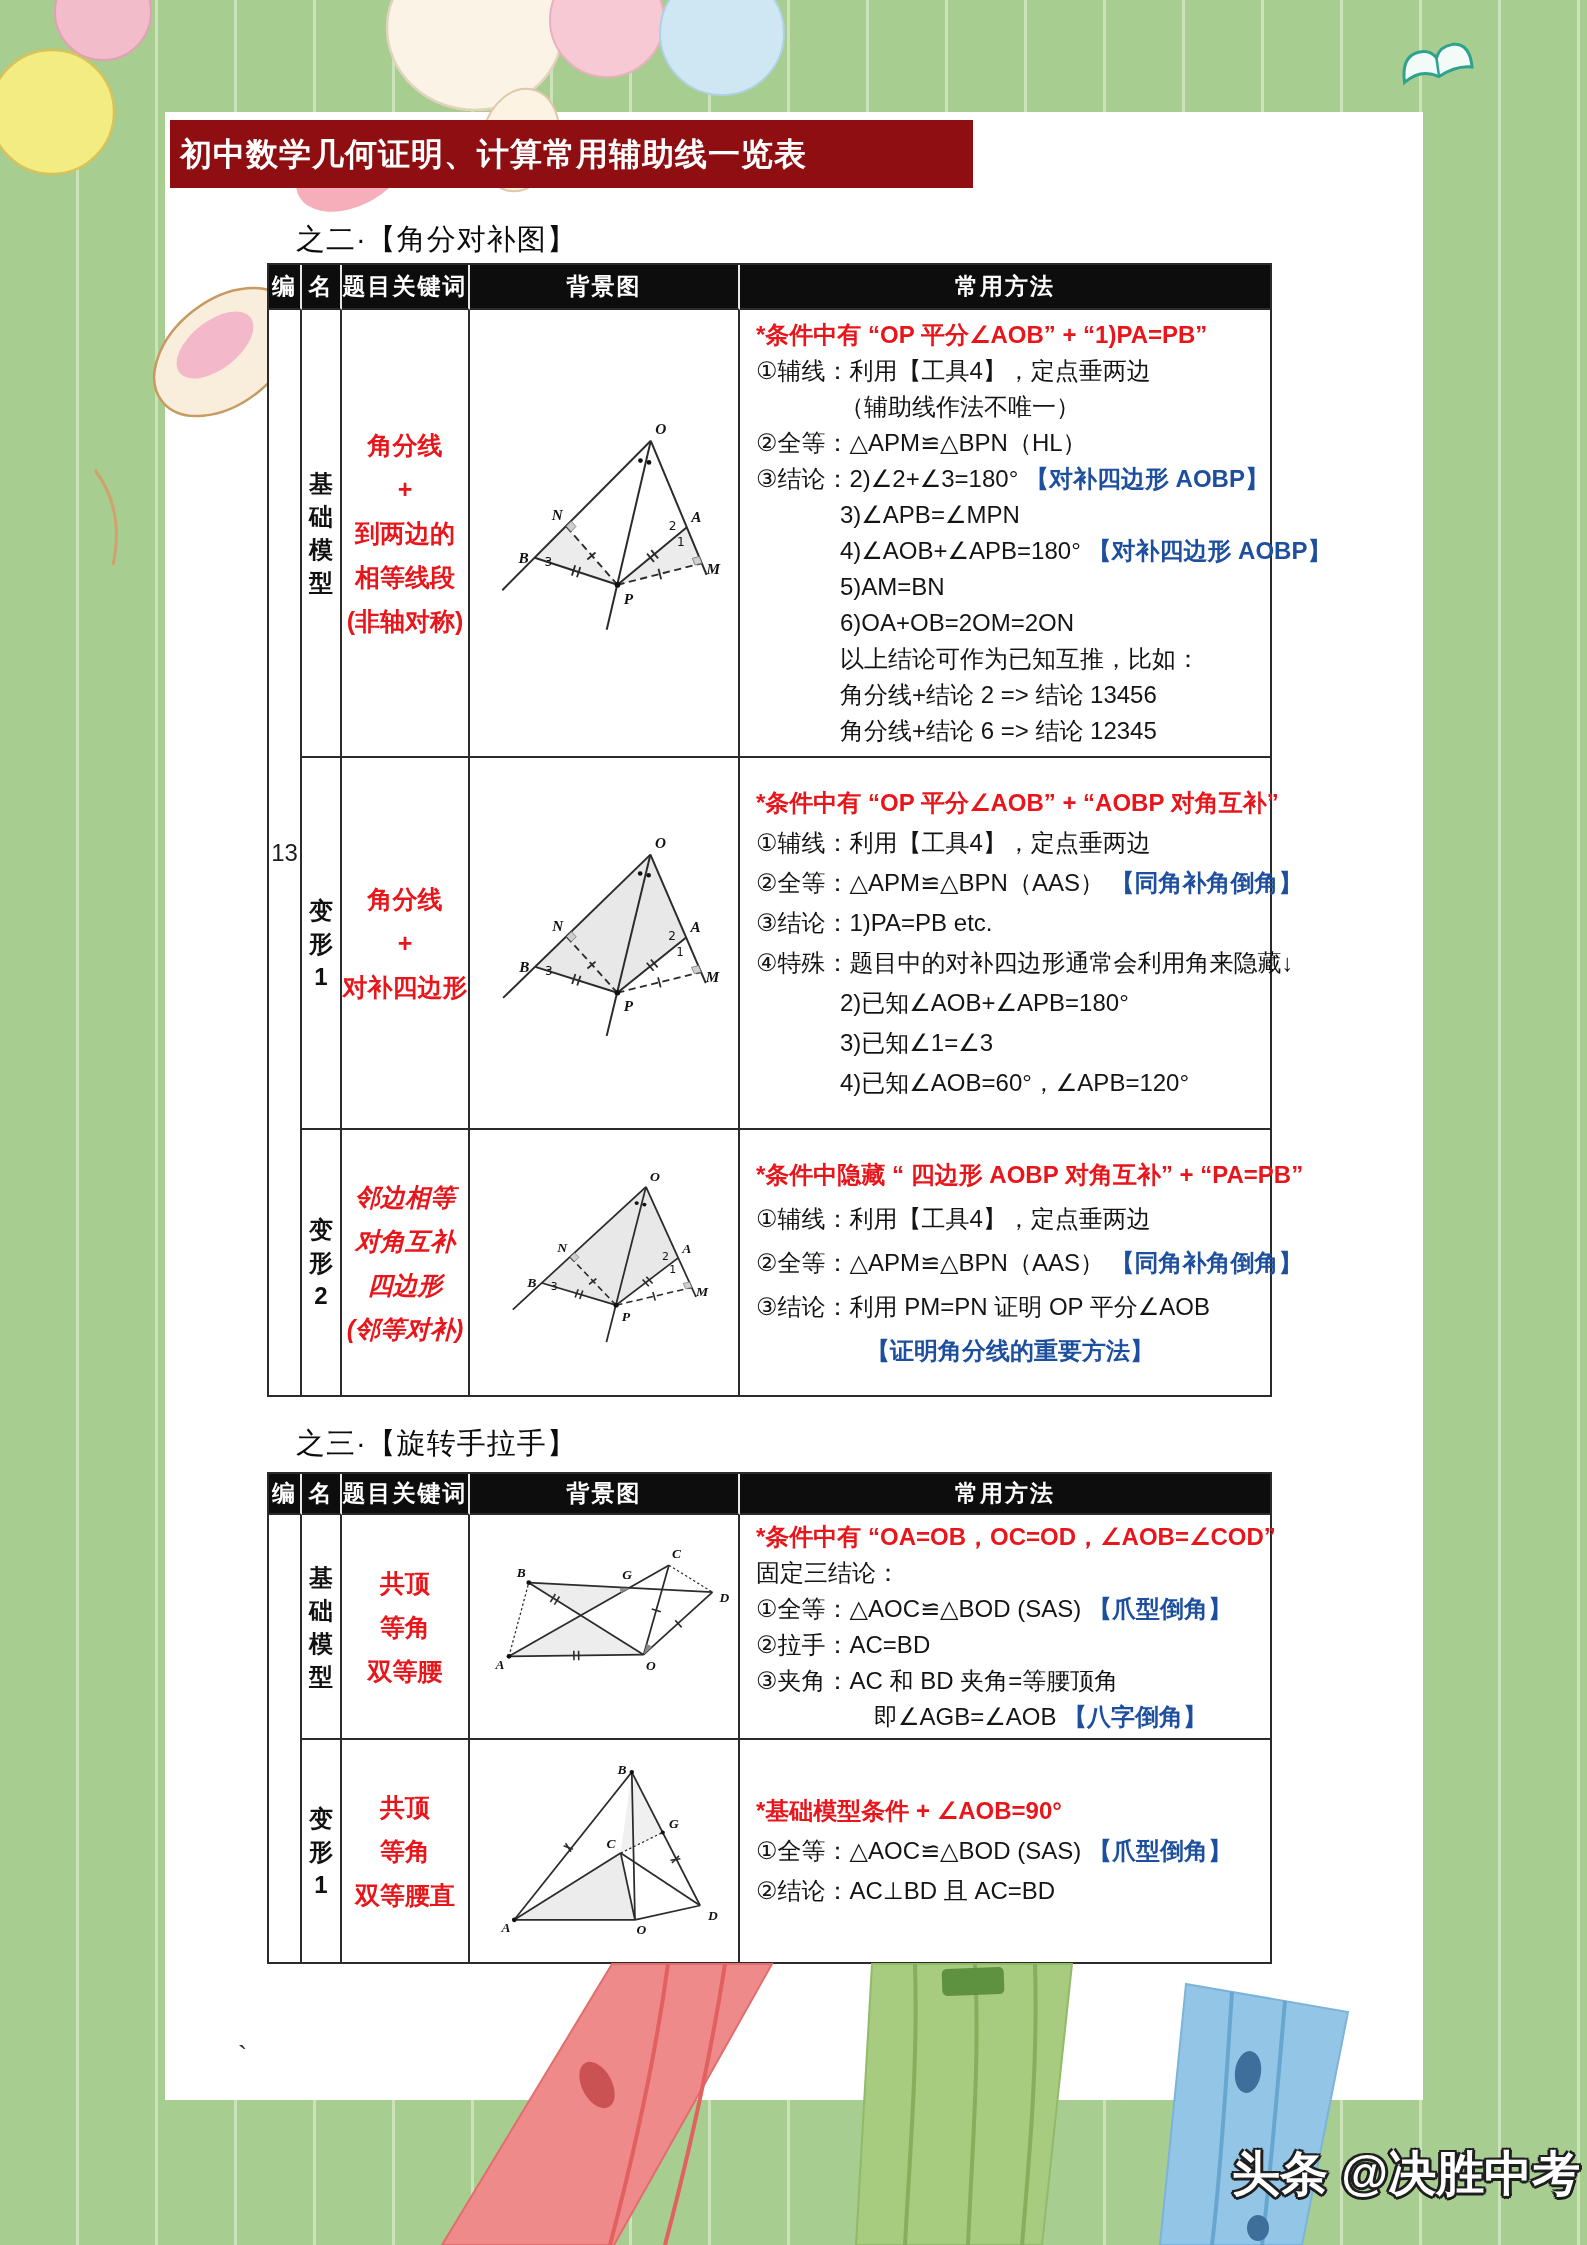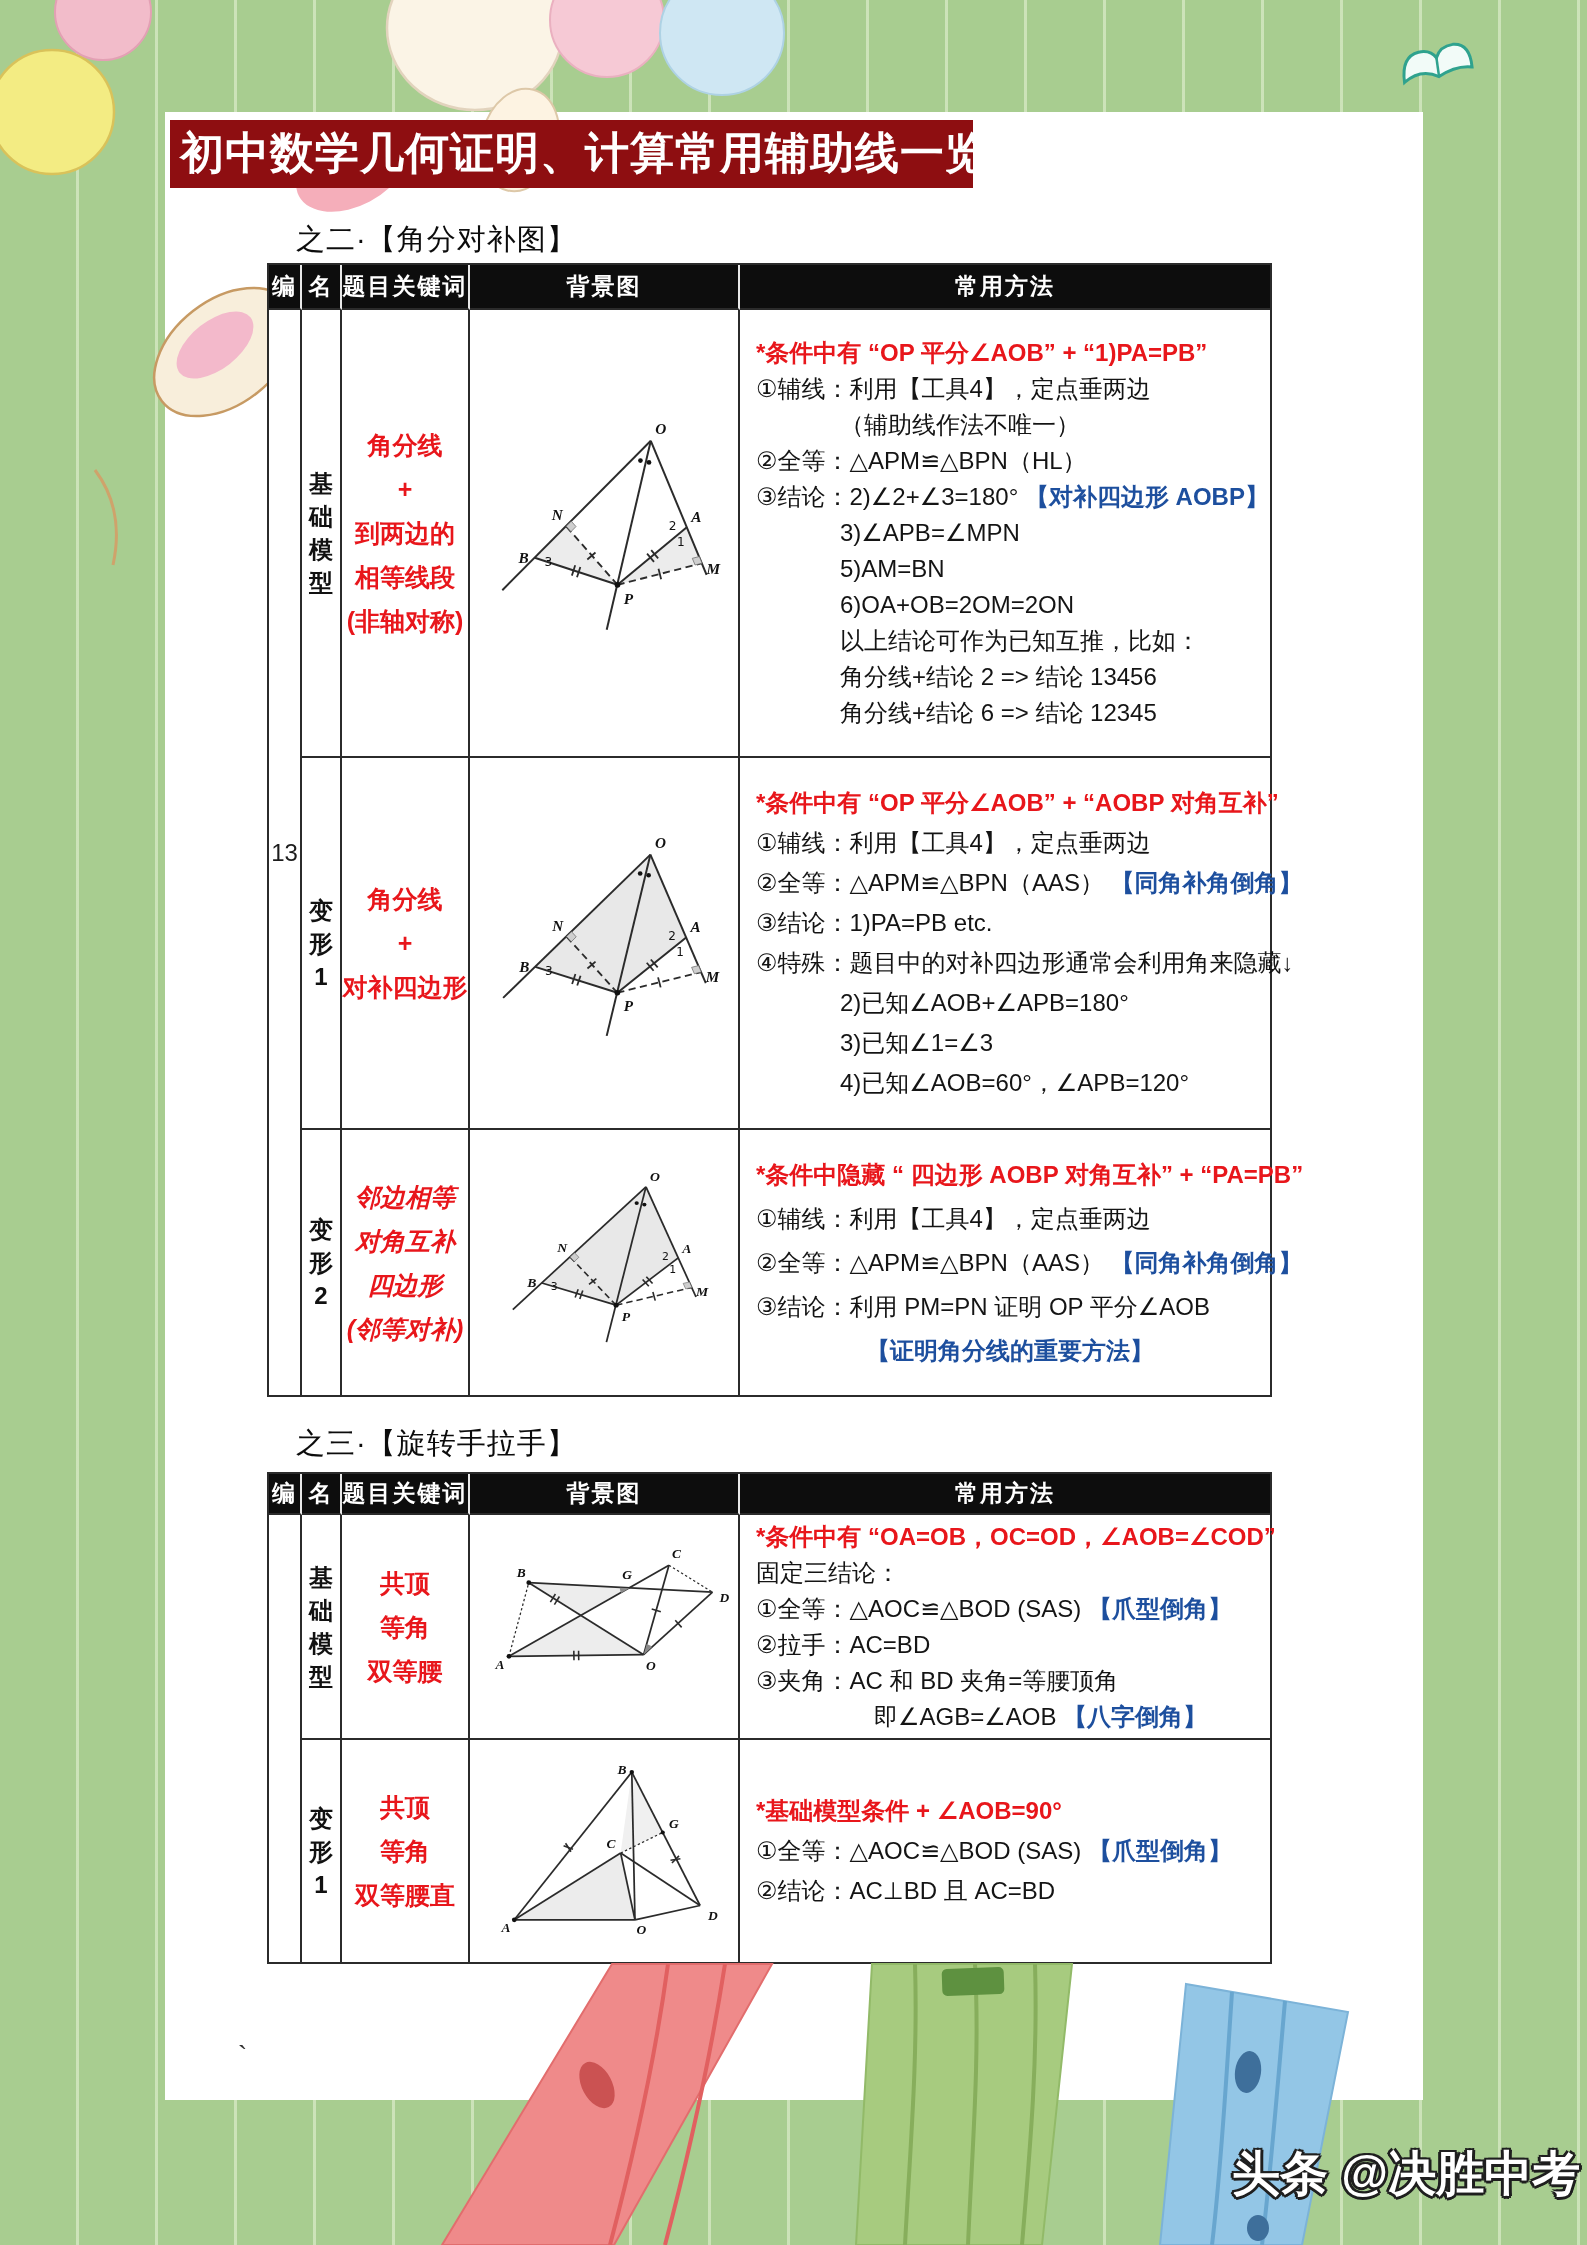--- a/index.html
+++ b/index.html
@@ -10,21 +10,21 @@
     background-image:repeating-linear-gradient(90deg,
       rgba(255,255,255,0) 0px, rgba(255,255,255,0) 76px,
       rgba(240,248,225,0.5) 76px, rgba(240,248,225,0.5) 79px);
   }
   .card{position:absolute;left:165px;top:112px;width:1258px;height:1988px;background:#ffffff;z-index:1;}
   .decor{position:absolute;left:0;top:0;z-index:2;pointer-events:none;}
   .banner{
     position:absolute;left:170px;top:120px;width:793px;height:68px;z-index:3;
     background:#8e0e11;color:#ffffff;
     font-family:"Liberation Serif","DejaVu Serif",serif;font-weight:bold;
-    font-size:44px;line-height:68px;padding-left:10px;letter-spacing:1px;white-space:nowrap;
+    font-size:32px;line-height:68px;padding-left:10px;letter-spacing:1px;white-space:nowrap;
   }
   .sec-heading{
     position:absolute;z-index:4;color:#0c0c0c;font-weight:400;font-size:29px;letter-spacing:1px;white-space:nowrap;
   }
   .sec1{left:296px;top:220px;}
   .sec2{left:296px;top:1424px;}
   .tbl{position:absolute;display:grid;background:#fff;border:2px solid #2b2b2b;z-index:4;box-sizing:content-box;}
   .t1{left:267px;top:263px;grid-template-columns:33px 40px 128px 270px 530px;grid-template-rows:45px 448px 372px 265px;}
   .t2{left:267px;top:1472px;grid-template-columns:33px 40px 128px 270px 530px;grid-template-rows:41px 225px 222px;}
   .hcell{
@@ -152,20 +152,21 @@
       <text class="num" x="74" y="201">3</text>
     </svg>
   </div>
   <div class="cell mcell nr" style="grid-column:5;grid-row:2;">
     <div class="m-line red"><span>*条件中有 “OP 平分∠AOB” + “1)PA=PB”</span></div>
     <div class="m-line"><span>①辅线：利用【工具4】，定点垂两边</span></div>
     <div class="m-line ind"><span>（辅助线作法不唯一）</span></div>
     <div class="m-line"><span>②全等：△APM≌△BPN（HL）</span></div>
     <div class="m-line"><span>③结论：2)∠2+∠3=180°</span> <span class="blue">【对补四边形 AOBP】</span></div>
     <div class="m-line ind"><span>3)∠APB=∠MPN</span></div>
+    <div class="m-line ind"><span>4)∠AOB+∠APB=180°</span> <span class="blue">【对补四边形 AOBP】</span></div>
     <div class="m-line ind"><span>5)AM=BN</span></div>
     <div class="m-line ind"><span>6)OA+OB=2OM=2ON</span></div>
     <div class="m-line ind"><span>以上结论可作为已知互推，比如：</span></div>
     <div class="m-line ind"><span>角分线+结论 2 =&gt; 结论 13456</span></div>
     <div class="m-line ind"><span>角分线+结论 6 =&gt; 结论 12345</span></div>
   </div>
 
   <div class="cell namecell" style="grid-column:2;grid-row:3;">
     <span>变形1</span>
   </div>

